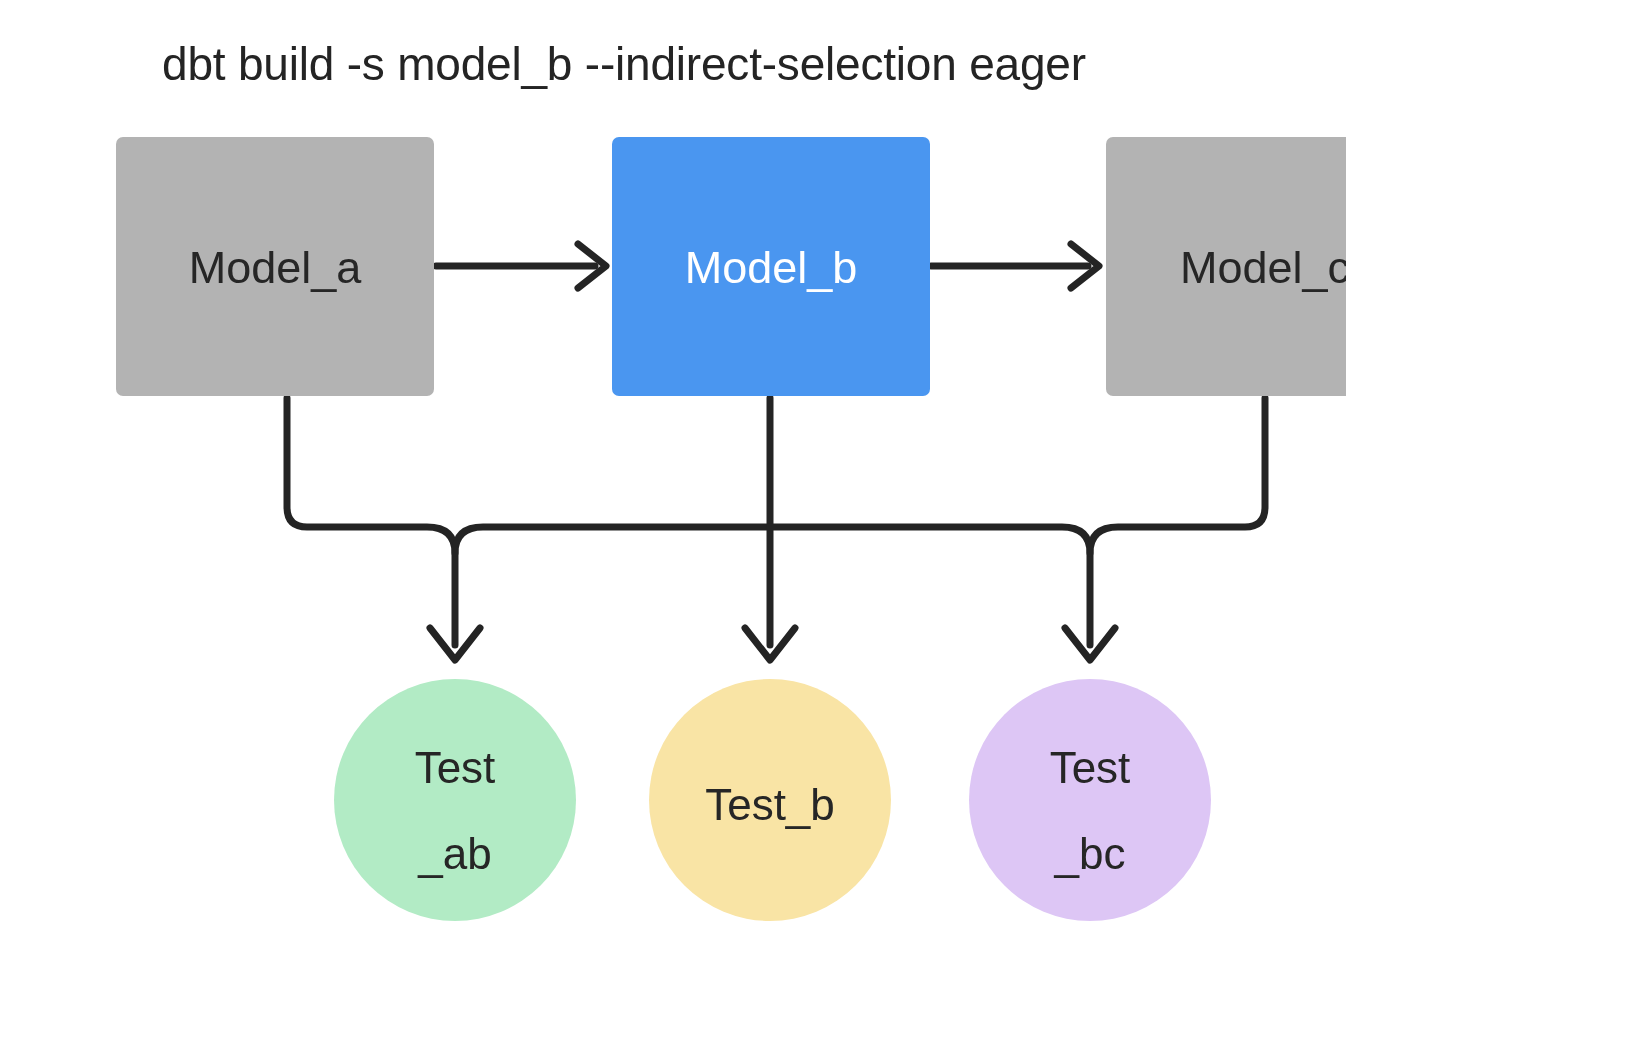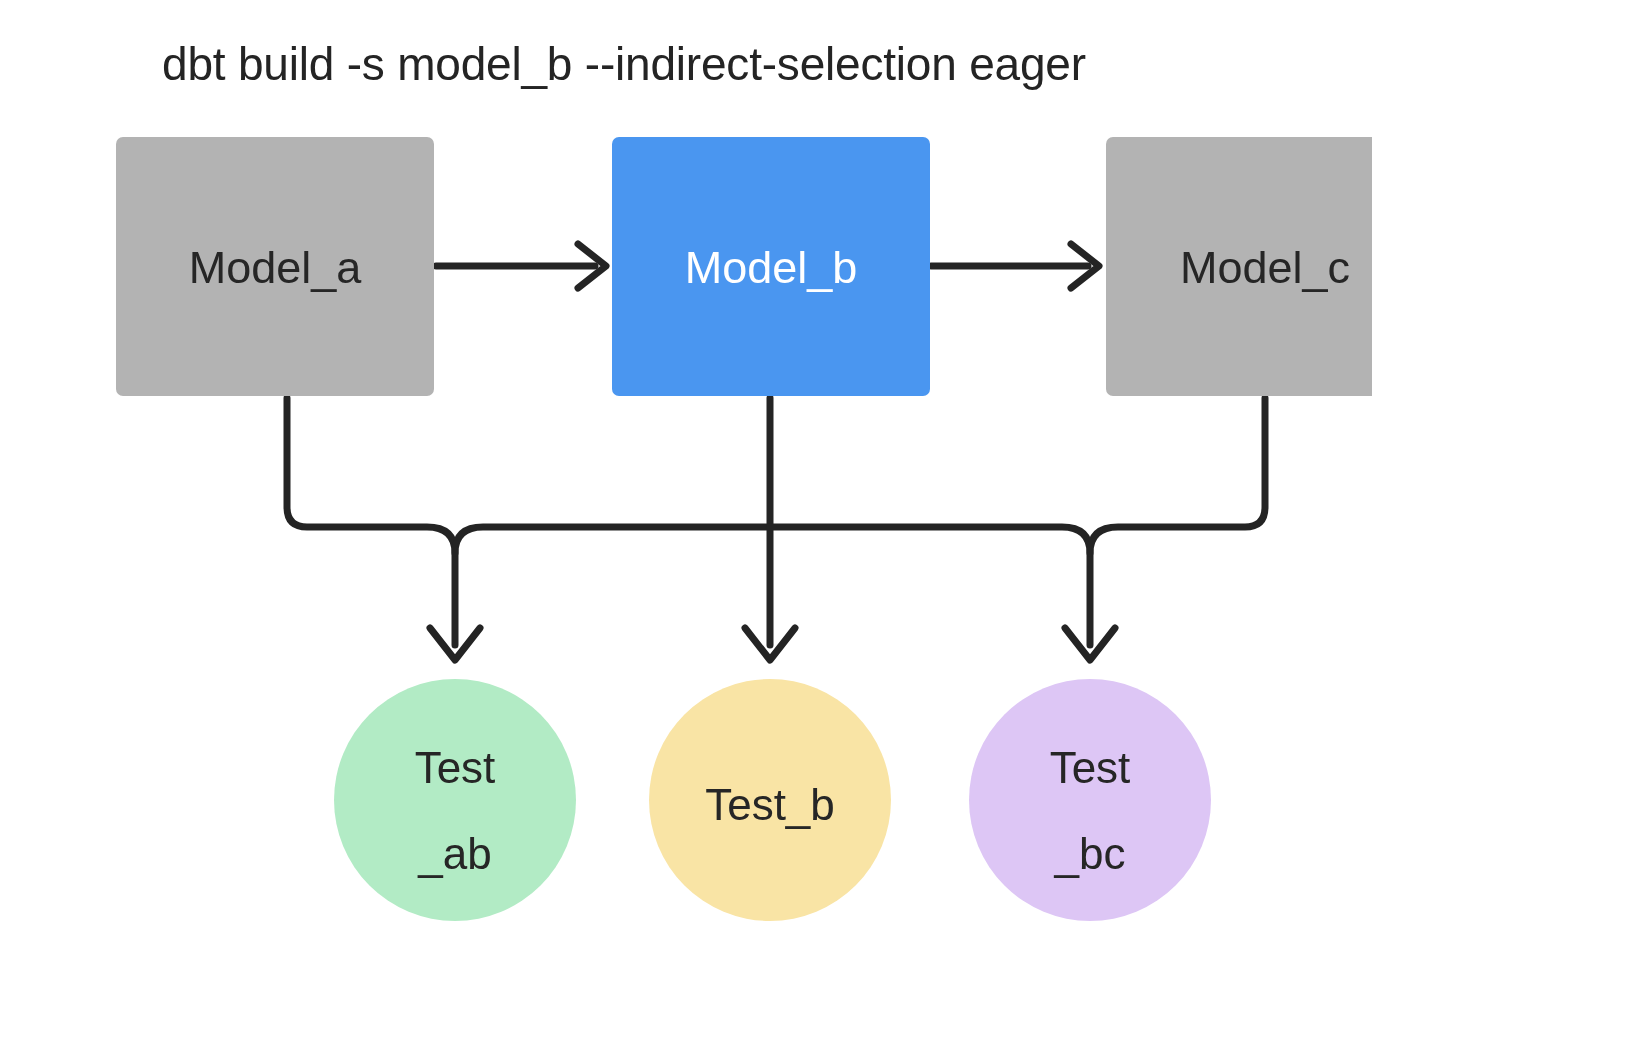--- a/index.html
+++ b/index.html
@@ -10,21 +10,20 @@
   }
   body {
     font-family: "Liberation Sans", sans-serif;
   }
   #canvas {
     position: relative;
     width: 1346px;
     height: 1060px;
     background: #ffffff;
     overflow: hidden;
-    padding-left: 26px;
   }
   #diagram-svg {
     position: absolute;
     left: 0;
     top: 0;
     width: 1630px;
     height: 1060px;
     display: block;
   }
   .title-text {

